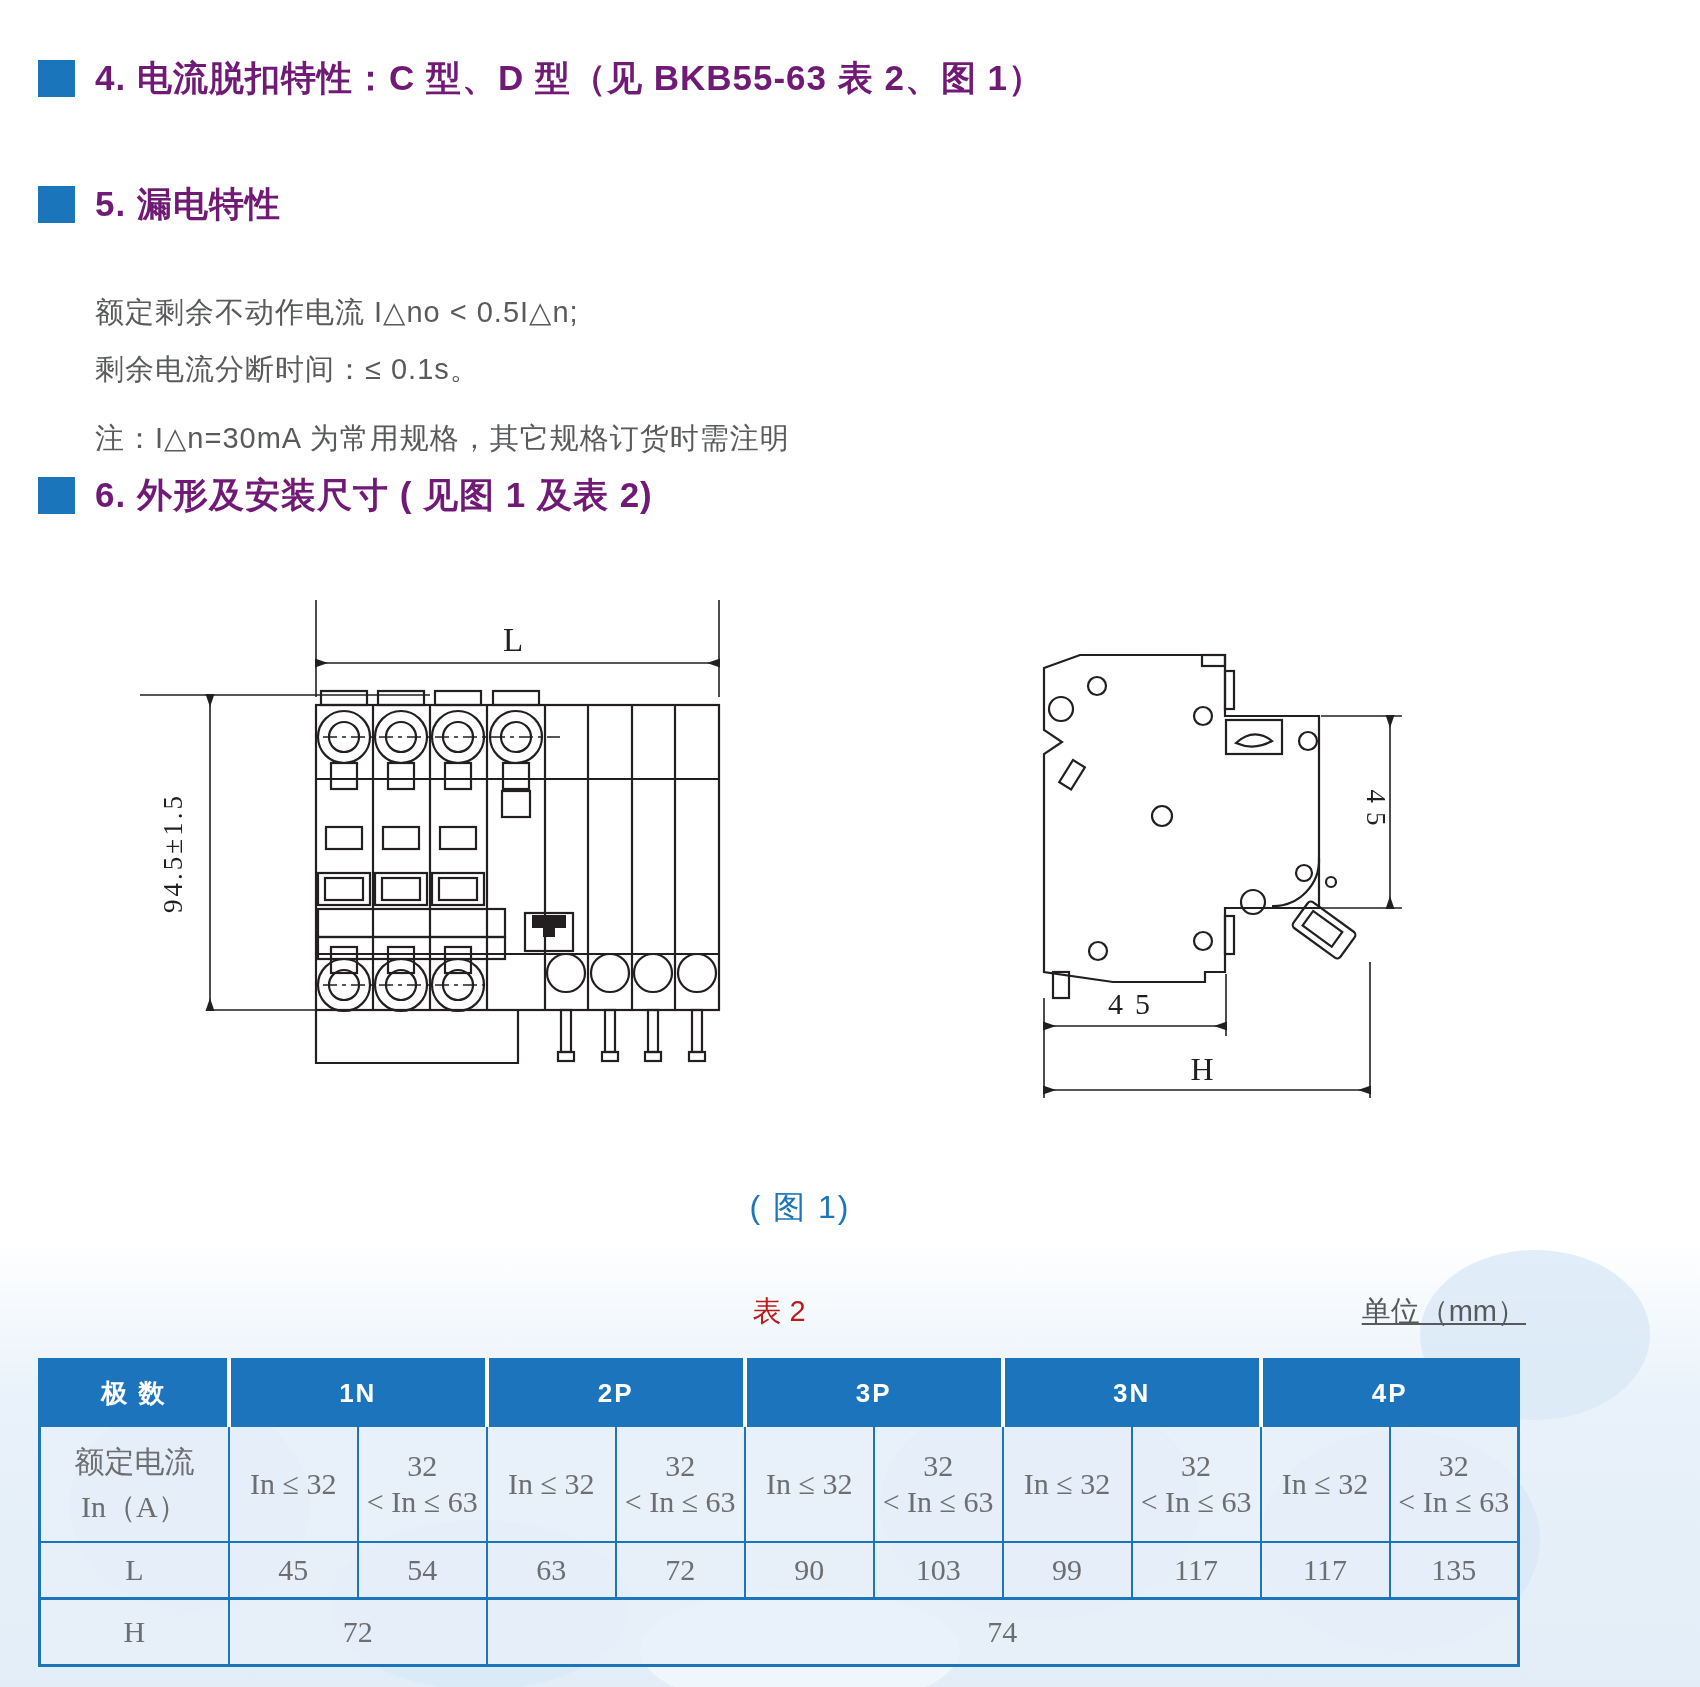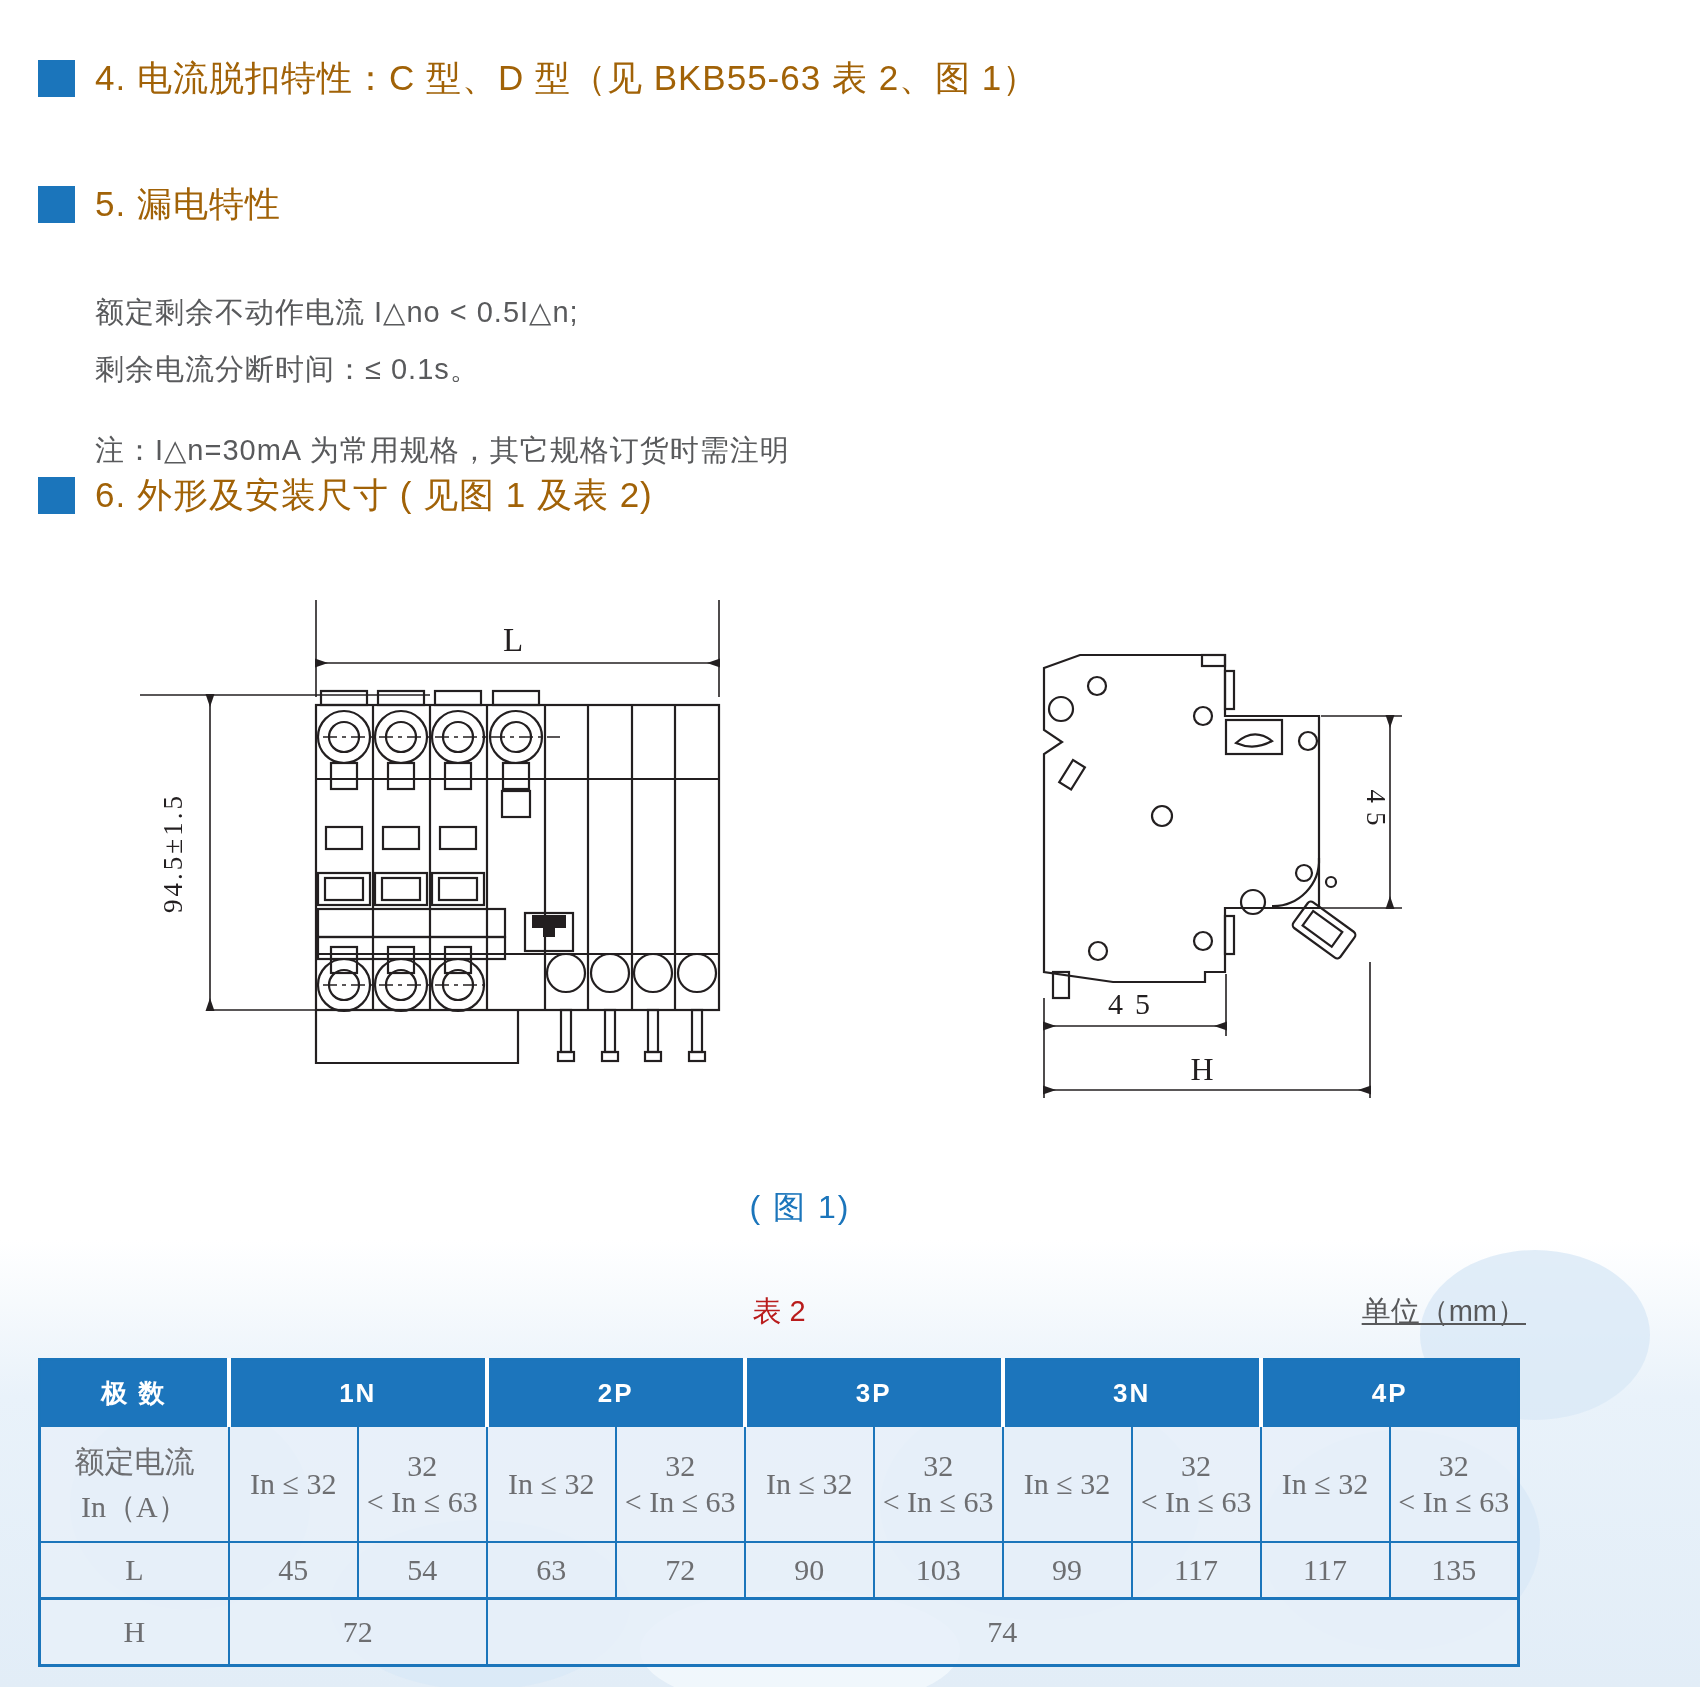--- a/index.html
+++ b/index.html
@@ -8,21 +8,21 @@
 
   
   .wash{position:absolute;left:0;top:1240px;width:1700px;height:447px;
     background:linear-gradient(180deg,rgba(234,243,251,0) 0%, #e9f2fa 35%, #e2edf7 100%);}
   .blob{position:absolute;border-radius:50%;background:#d9e9f6;opacity:.8;}
   .blob.w{background:#f4f9fd;}
 
   
   .heading{position:absolute;display:flex;align-items:center;gap:20px;}
   .bullet{width:37px;height:37px;background:#1b75bb;flex:0 0 auto;}
-  .heading .txt{font-size:35px;font-weight:400;color:#a16207;letter-spacing:1px;white-space:nowrap;}
+  .heading .txt{font-size:35px;font-weight:700;color:#701a75;letter-spacing:1px;white-space:nowrap;}
 
   .para{position:absolute;left:95px;font-size:29px;color:#595a5c;letter-spacing:1px;white-space:nowrap;}
 
   .fig-caption{position:absolute;left:650px;top:1186px;width:300px;text-align:center;
     font-size:32px;color:#1b75bb;letter-spacing:2px;}
 
   .tbl-caption{position:absolute;left:38px;top:1292px;width:1482px;text-align:center;
     font-size:29px;color:#b91c1c;}
   .tbl-unit{position:absolute;left:1156px;top:1292px;width:370px;text-align:right;
     font-size:29px;color:#58595b;text-decoration:underline;}
@@ -63,21 +63,21 @@
     <div class="txt">4. 电流脱扣特性：C 型、D 型（见 BKB55-63 表 2、图 1）</div>
   </div>
 
   <div class="heading" style="left:38px;top:181px;">
     <div class="bullet"></div>
     <div class="txt">5. 漏电特性</div>
   </div>
 
   <div class="para" style="top:293px;">额定剩余不动作电流 I△no &lt; 0.5I△n;</div>
   <div class="para" style="top:350px;">剩余电流分断时间：≤ 0.1s。</div>
-  <div class="para" style="top:431px;text-align:center;">注：I△n=30mA 为常用规格，其它规格订货时需注明</div>
+  <div class="para" style="top:419px;text-align:center;">注：I△n=30mA 为常用规格，其它规格订货时需注明</div>
 
   <div class="heading" style="left:38px;top:472px;">
     <div class="bullet"></div>
     <div class="txt">6. 外形及安装尺寸 ( 见图 1 及表 2)</div>
   </div>
 
   <svg class="figsvg" style="left:120px;top:565px;" width="620" height="520" viewBox="0 0 620 520">
     <defs>
       <marker id="ar" markerWidth="14" markerHeight="10" refX="12" refY="5" orient="auto" markerUnits="userSpaceOnUse">
         <path d="M0,5 L13,0.5 L13,9.5 Z" fill="#231f20"></path>

